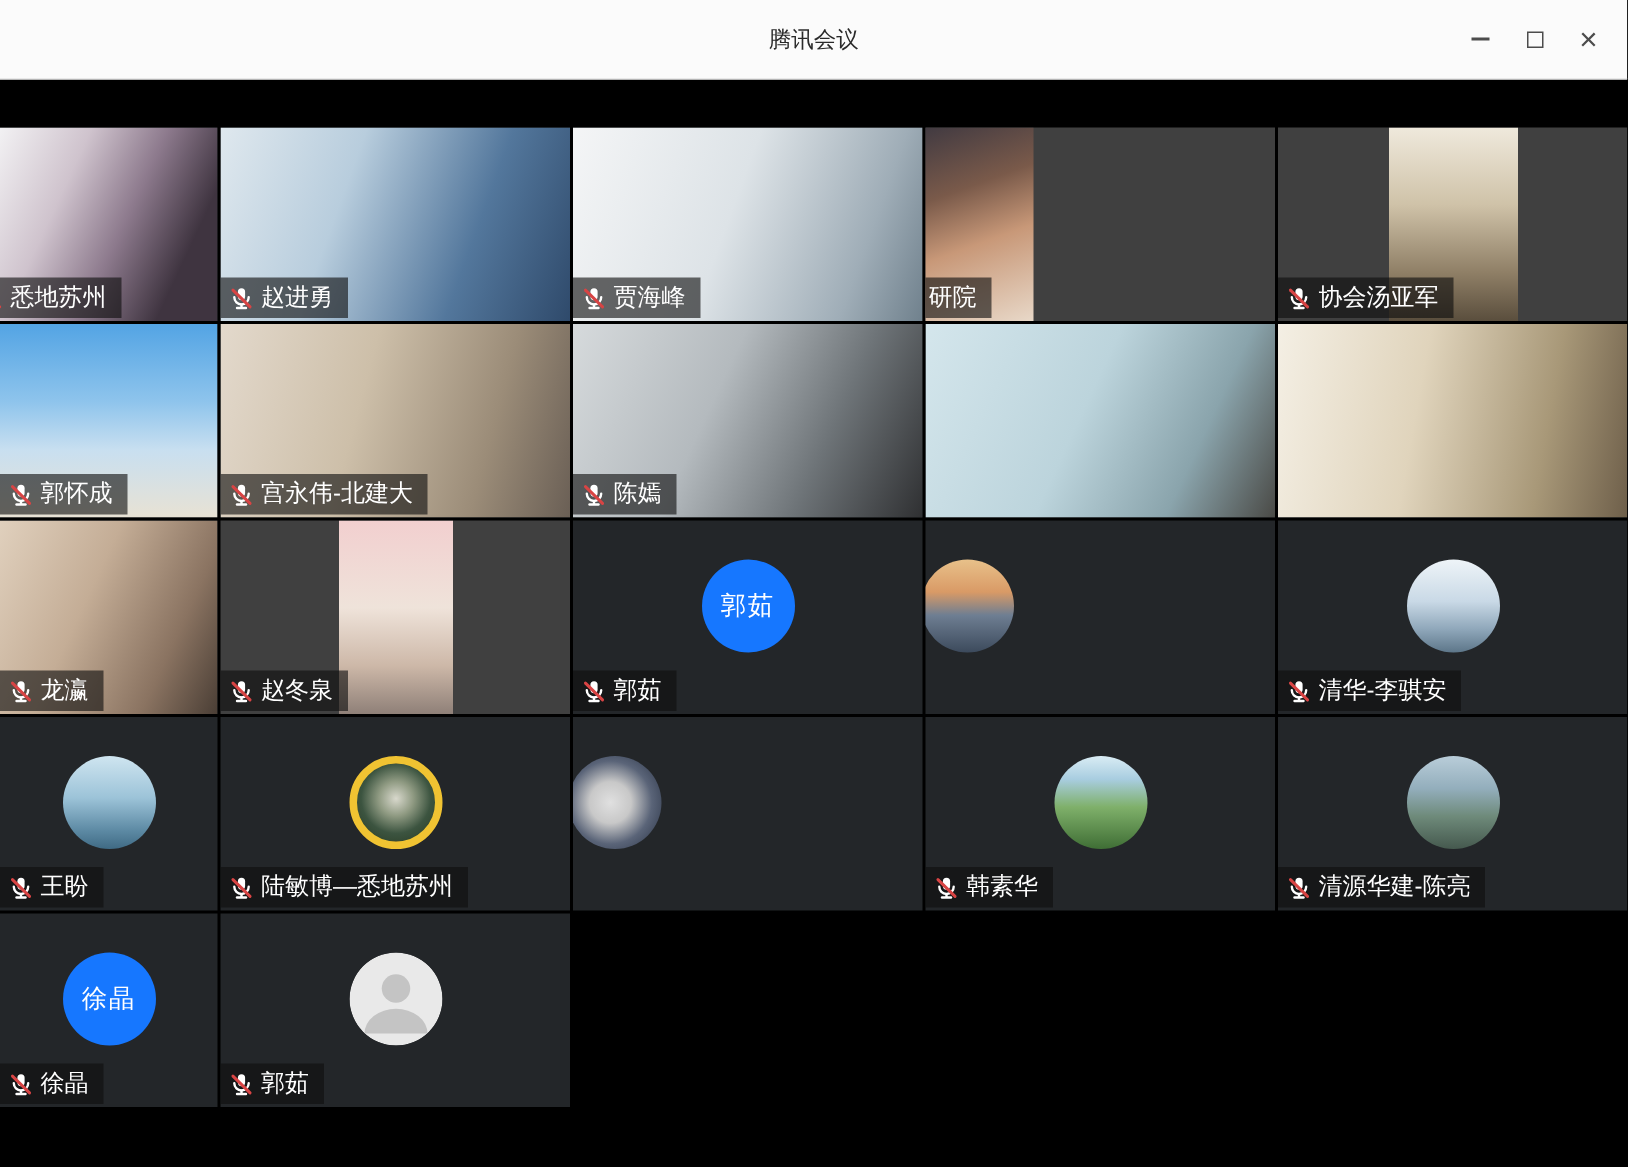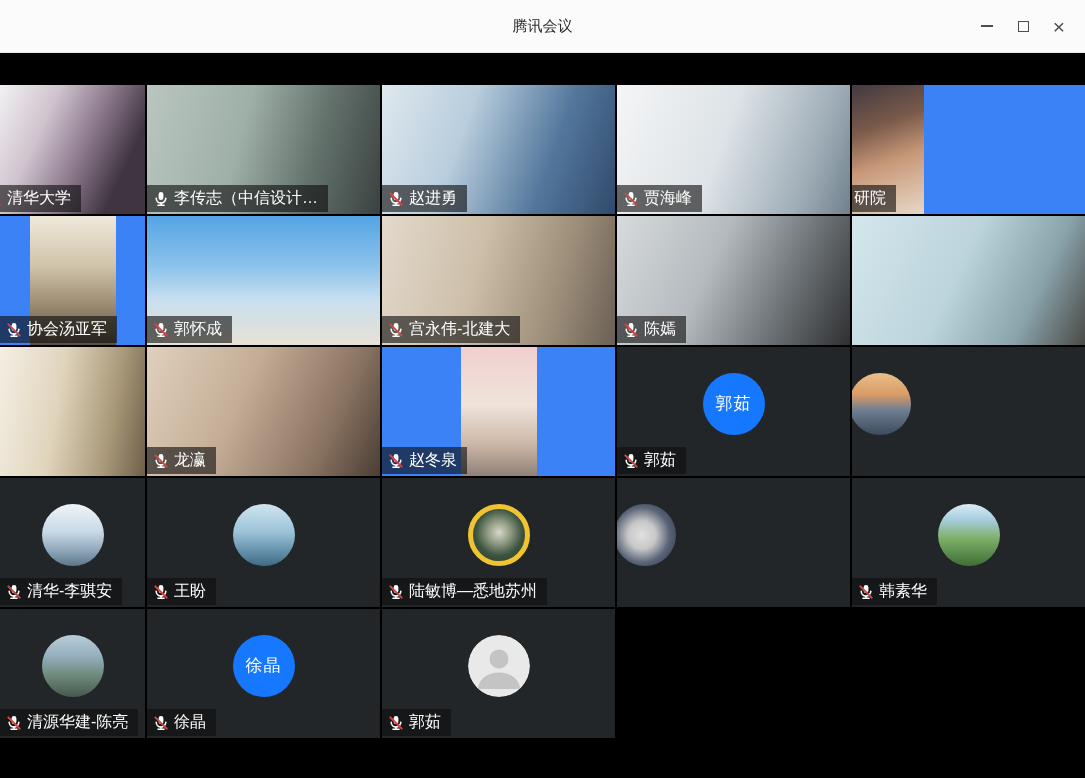--- a/index.html
+++ b/index.html
@@ -12,21 +12,21 @@
   .win-controls{position:absolute;right:8px;top:0;height:100%;display:flex;align-items:center;}
   .win-btn{width:36px;height:100%;display:flex;align-items:center;justify-content:center;cursor:pointer;}
   .glyph-min{width:12px;height:2px;background:#4c4c4c;}
   .glyph-max{width:9px;height:9px;border:1.6px solid #4c4c4c;}
   .glyph-close{font-size:21px;color:#4c4c4c;line-height:1;}
   
   .grid{position:absolute;top:85px;left:0;display:grid;
         grid-template-columns:145px 233px 233px 233px 233px;
         grid-auto-rows:129px;gap:2px;background:#000;}
   .tile{position:relative;overflow:hidden;background:#232629;}
-  .tile.videobg{background:#3b82f6;}
+  .tile.videobg{background:#404040;}
   .video-fill{position:absolute;inset:0;}
   .video-strip{position:absolute;top:0;height:100%;}
   .avatar{position:absolute;width:62px;height:62px;border-radius:50%;left:50%;top:44%;
           transform:translate(-50%,-50%);box-sizing:border-box;overflow:hidden;}
   .avatar.initials{display:flex;align-items:center;justify-content:center;
                    color:#fff;font-size:17px;letter-spacing:1px;}
   
   .label{position:absolute;left:0;bottom:2px;display:flex;align-items:stretch;height:27px;}
   .badge{width:27px;height:27px;background:#ef8a1e;display:flex;align-items:center;justify-content:center;flex:none;}
   .label-main{display:flex;align-items:center;background:rgba(14,14,14,.62);
@@ -65,41 +65,21 @@
               <svg width="16" height="16" viewBox="0 0 16 16">
                 <rect x="5.6" y="1.1" width="4.8" height="8" rx="2.4" fill="#fff"></rect>
                 <g fill="none" stroke="#fff" stroke-width="1.6" stroke-linecap="round">
                   <path d="M3.2 7.2a4.8 4.8 0 0 0 9.6 0"></path>
                   <line x1="8" y1="12.1" x2="8" y2="13.5"></line>
                   <line x1="5" y1="14.3" x2="11" y2="14.3"></line>
                 </g>
                 <line x1="2.3" y1="2.4" x2="13.7" y2="13.6" stroke="#d84444" stroke-width="2" stroke-linecap="round"></line>
               </svg>
             </span>
-          <span class="name">清华大学</span>
-        </span>
-      </div>
-    </div>
-      <div class="tile">
-      <div class="video-fill" style="background: linear-gradient(105deg, rgb(185, 198, 191) 0%, rgb(159, 176, 168) 40%, rgb(100, 114, 108) 70%, rgb(58, 66, 64) 100%);"></div>
-
-      <div class="label">
-
-        <span class="label-main">
-          <span class="mic">
-              <svg width="16" height="16" viewBox="0 0 16 16">
-                <rect x="5.6" y="1.1" width="4.8" height="8" rx="2.4" fill="#fff"></rect>
-                <g fill="none" stroke="#fff" stroke-width="1.6" stroke-linecap="round">
-                  <path d="M3.2 7.2a4.8 4.8 0 0 0 9.6 0"></path>
-                  <line x1="8" y1="12.1" x2="8" y2="13.5"></line>
-                  <line x1="5" y1="14.3" x2="11" y2="14.3"></line>
-                </g>
-              </svg>
-            </span>
-          <span class="name">李传志（中信设计…</span>
+          <span class="name">悉地苏州</span>
         </span>
       </div>
     </div>
       <div class="tile">
       <div class="video-fill" style="background: linear-gradient(110deg, rgb(223, 232, 238) 0%, rgb(184, 205, 221) 35%, rgb(83, 119, 156) 70%, rgb(47, 74, 107) 100%);"></div>
 
       <div class="label">
 
         <span class="label-main">
           <span class="mic">

